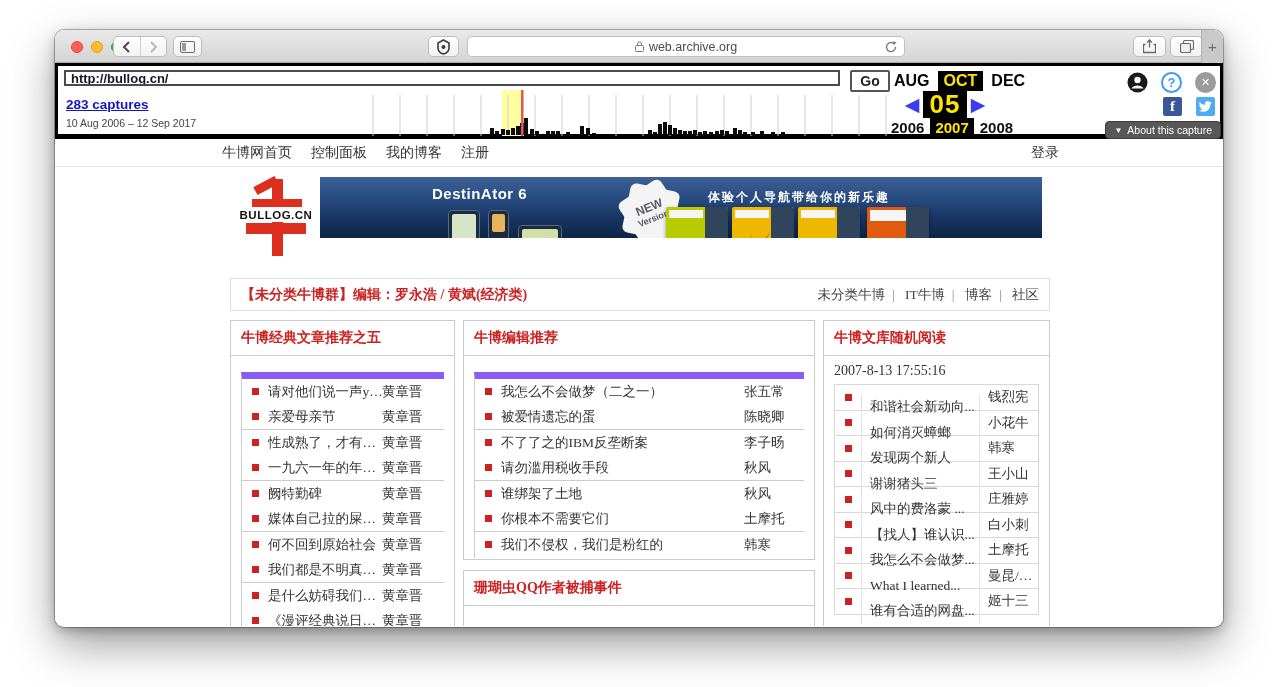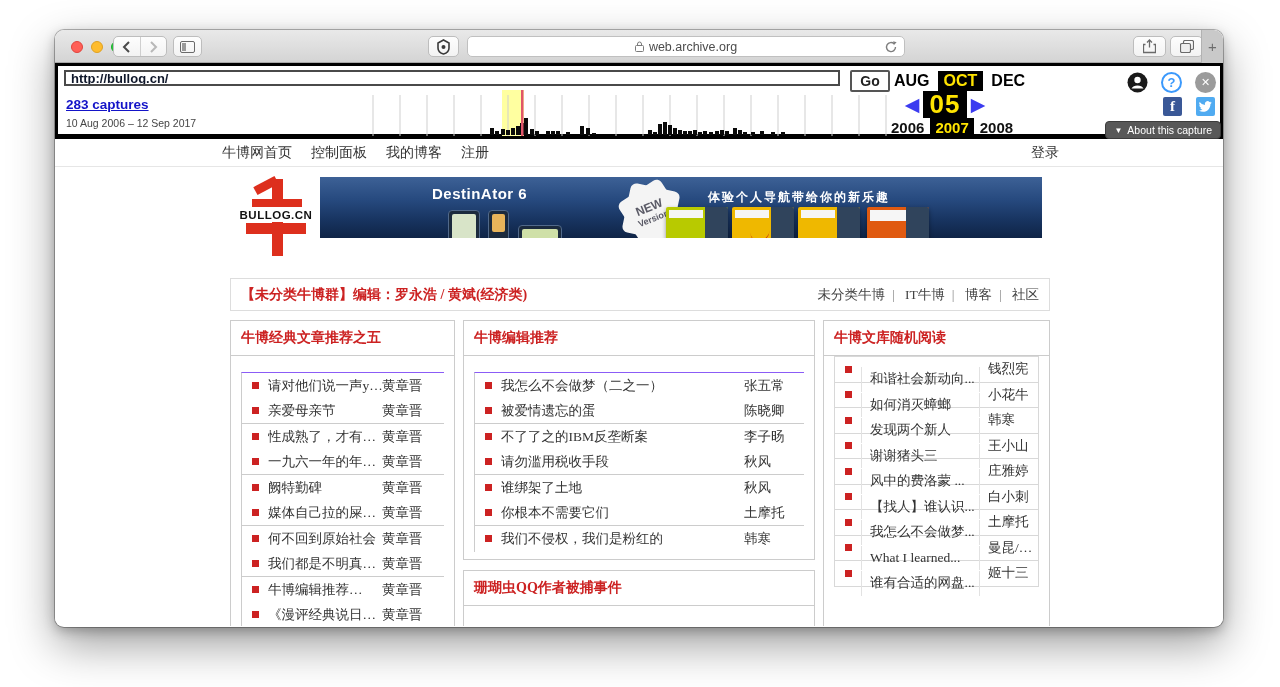--- a/index.html
+++ b/index.html
@@ -135,21 +135,21 @@
 
   .box { position:absolute; background:#fff; border:1px solid #ccc; overflow:hidden; }
   .box-head { padding:8px 10px; color:#cc2222; font-weight:bold; font-size:14px;
               border-bottom:1px solid #ccc; }
   .box-classic { left:175px; top:181px; width:225px; height:430px; }
   .box-editor  { left:408px; top:181px; width:352px; height:240px; }
   .box-coral   { left:408px; top:431px; width:352px; height:100px; }
   .box-random  { left:768px; top:181px; width:227px; height:430px; }
   .timestamp { padding:7px 10px 5px; font-size:14px; color:#333; }
 
-  .list { margin:16px 10px 0; border-top:1px solid #8b5cf6; border-left:1px solid #ccc; }
+  .list { margin:16px 10px 0; border-top:7px solid #8b5cf6; border-left:1px solid #ccc; }
   .box-random .list { margin-top:0; border:1px solid #d8d8d8; border-bottom:none; }
   .row { display:grid; align-items:center; height:25.5px; font-size:13.5px; color:#333; }
   .box-classic .row { grid-template-columns:26px 1fr 62px; }
   .box-editor  .row { grid-template-columns:26px 1fr 60px; }
   .box-random  .row { grid-template-columns:26px 1fr 58px; }
   .bcell { display:flex; align-items:center; justify-content:center; height:100%; }
   .bcell i { width:7px; height:7px; background:#cc2222; }
   .tcell { white-space:nowrap; overflow:hidden; cursor:pointer; }
   .acell { white-space:nowrap; cursor:pointer; }
   .box-classic .row:nth-child(even), .box-editor .row:nth-child(even) { border-bottom:1px solid #ccc; }
@@ -506,21 +506,21 @@
                 <i></i>
               </span>
               <span class="tcell">我们都是不明真…</span>
               <span class="acell">黄章晋</span>
             </div>
 
             <div class="row">
               <span class="bcell">
                 <i></i>
               </span>
-              <span class="tcell">牛博编辑推荐…</span>
+              <span class="tcell">是什么妨碍我们…</span>
               <span class="acell">黄章晋</span>
             </div>
 
             <div class="row">
               <span class="bcell">
                 <i></i>
               </span>
               <span class="tcell">《漫评经典说日…</span>
               <span class="acell">黄章晋</span>
             </div>
@@ -588,20 +588,21 @@
             </div>
           </div>
       </div>
 
       <div class="box box-coral">
         <div class="box-head">珊瑚虫QQ作者被捕事件</div>
       </div>
 
       <div class="box box-random">
         <div class="box-head">牛博文库随机阅读</div>
+        <div class="timestamp">2007-8-13 17:55:16</div>
         <div class="list">
 
             <div class="row">
               <span class="bcell">
                 <i></i>
               </span>
               <span class="tcell">和谐社会新动向...</span>
               <span class="acell">钱烈宪</span>
             </div>
 

